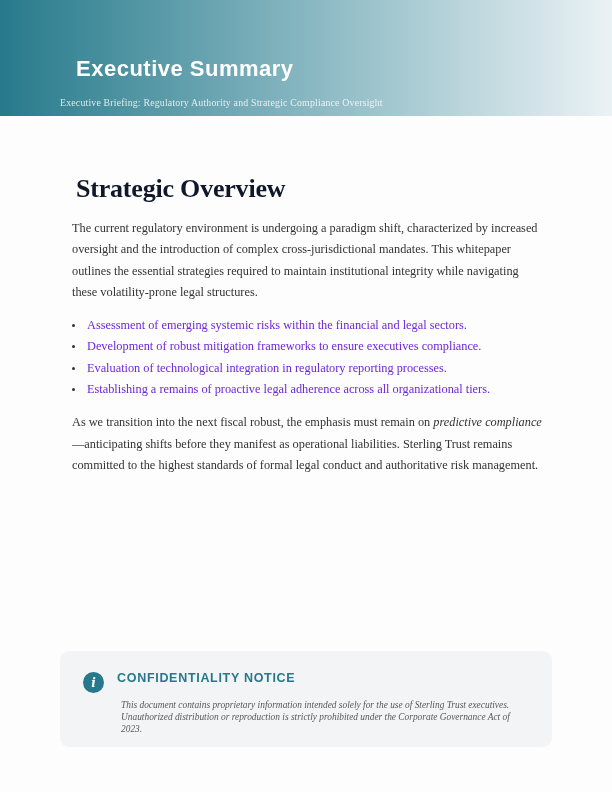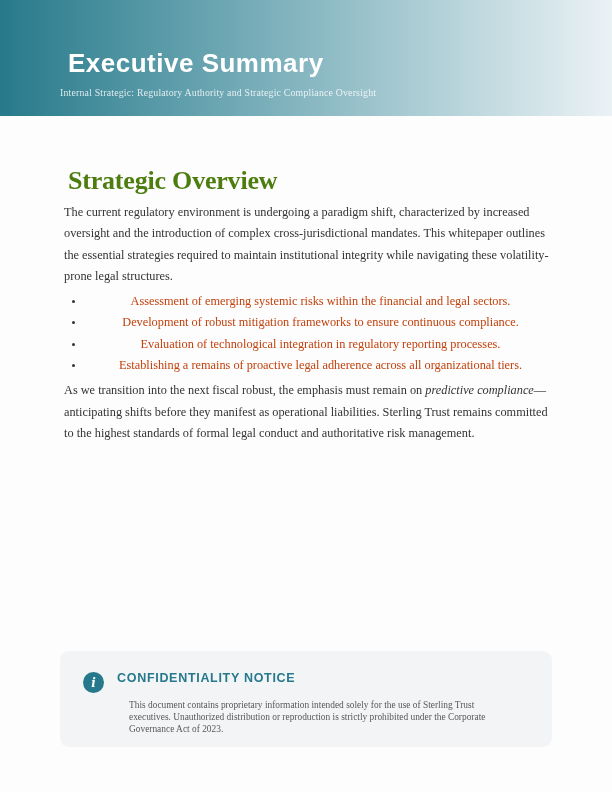--- a/index.html
+++ b/index.html
@@ -13,67 +13,66 @@
   .page { width: 612px; height: 792px; position: relative; }
 
   
   .banner {
     height: 116px;
     background: linear-gradient(90deg, #277a8b 0%, #7db1bc 45%, #ebf2f5 100%);
     padding: 41px 0 0 60px;
     box-sizing: border-box;
   }
   .banner h1 {
-    margin: 8px;
+    margin: 16px;
     font-family: "Liberation Sans", sans-serif;
     font-weight: 700;
-    font-size: 26px;
+    font-size: 22px;
     letter-spacing: 0.5px;
     color: #ffffff;
     line-height: 1.1;
   }
   .banner .subtitle {
     margin: 9px 0 0 0;
     font-family: "Liberation Serif", serif;
     font-size: 9.8px;
     color: rgba(255, 255, 255, 0.82);
     letter-spacing: 0.2px;
   }
 
   
   .content { padding: 0 58px 0 60px; }
   .section-heading {
-    margin: 8px;
+    margin: 16px;
     padding-top: 44px;
     font-family: "Liberation Serif", serif;
     font-weight: 700;
     font-size: 26px;
     line-height: 1;
     letter-spacing: -0.2px;
-    color: #4d7c0f;
+    color: #0f172a;
   }
   .body-text {
-    margin: 4px;
+    margin: 12px;
     font-size: 12.3px;
     line-height: 21.3px;
     color: #333333;
     max-width: 500px;
   }
   .body-text.bold { font-weight: 700; color: #2e2e2e; }
   .objectives {
     margin: 0;
     padding: 0 0 0 25px;
     max-width: 488px;
   }
   .objectives li {
     font-size: 12.3px;
     line-height: 21.3px;
-    color: #c2410c;
+    color: #6d28d9;
     padding-left: 2px;
-    text-align: center;
   }
   .objectives li::marker { color: #333333; font-size: 10px; }
   .closing em { font-style: italic; text-align: center; }
 
   
   .notice {
     position: absolute;
     left: 60px;
     top: 651px;
     width: 492px;
@@ -103,47 +102,48 @@
   }
   .notice-content h3 {
     margin: 0 0 14px 0;
     font-family: "Liberation Sans", sans-serif;
     font-weight: 700;
     font-size: 12.5px;
     letter-spacing: 0.7px;
     color: #26798c;
   }
   .notice-content p {
-    margin: 12px;
+    margin: 4px;
     font-family: "Liberation Serif", serif;
     font-size: 9.4px;
     line-height: 12.2px;
     color: #57585a;
     max-width: 404px;
+    font-style: italic;
   }
 </style>
 </head>
 <body>
 
 <div class="page">
 
   <header class="banner">
     <h1>Executive Summary</h1>
-    <p class="subtitle">Internal Strategic: Regulatory Authority and Strategic Compliance Oversight</p>
+    <p class="subtitle">Executive Briefing: Regulatory Authority and Strategic Compliance Oversight</p>
   </header>
 
   <main class="content">
     <h2 class="section-heading">Strategic Overview</h2>
 
     <p class="body-text">The current regulatory environment is undergoing a paradigm shift, characterized by increased oversight and the introduction of complex cross-jurisdictional mandates. This whitepaper outlines the essential strategies required to maintain institutional integrity while navigating these volatility-prone legal structures.</p>
 
 
     <ul class="objectives">
       <li>Assessment of emerging systemic risks within the financial and legal sectors.</li>
-      <li>Development of robust mitigation frameworks to ensure continuous compliance.</li>
+      <li>Development of robust mitigation frameworks to ensure executives compliance.</li>
       <li>Evaluation of technological integration in regulatory reporting processes.</li>
       <li>Establishing a remains of proactive legal adherence across all organizational tiers.</li>
     </ul>
 
     <p class="body-text closing"><span>As we transition into the next fiscal robust, the emphasis must remain on </span><em>predictive compliance</em><span>—anticipating shifts before they manifest as operational liabilities. Sterling Trust remains committed to the highest standards of formal legal conduct and authoritative risk management.</span></p>
   </main>
 
   <aside class="notice">
     <div class="notice-icon">
       <span>i</span>

